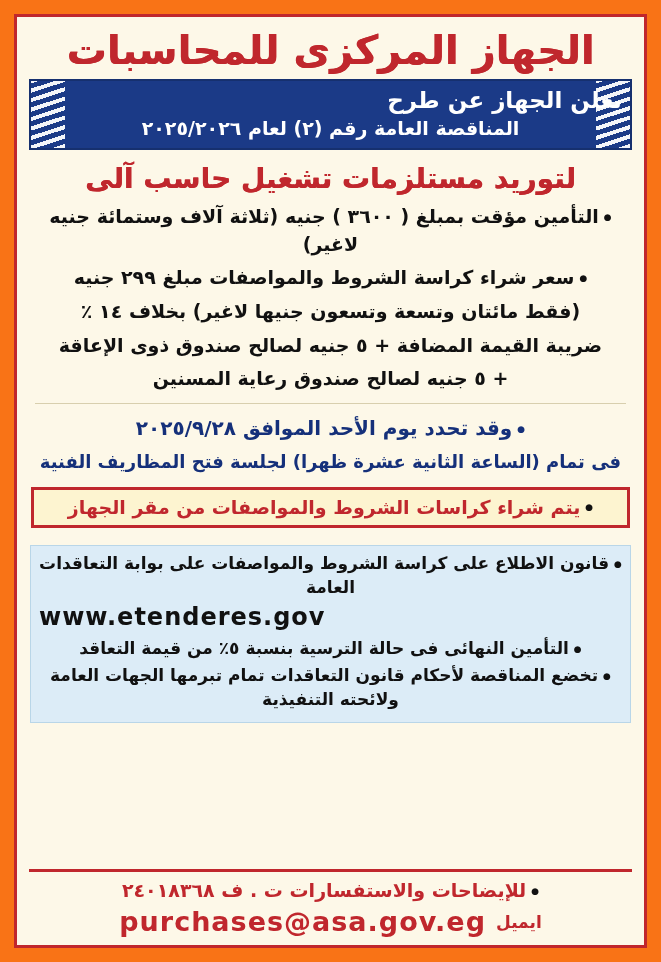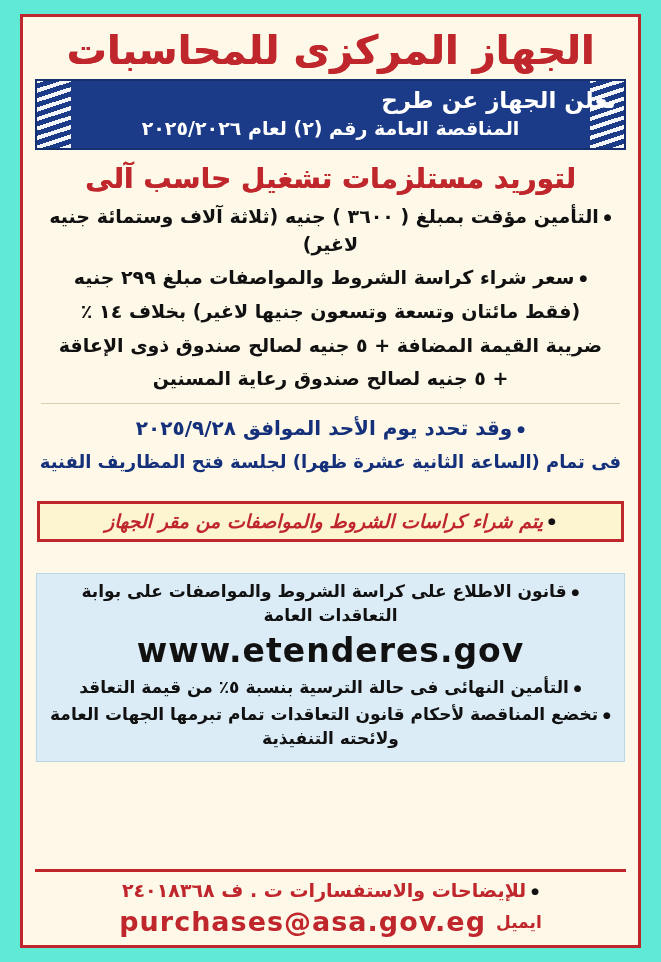--- a/index.html
+++ b/index.html
@@ -9,24 +9,24 @@
   }
   body {
     width: 661px;
     height: 962px;
     font-family: "DejaVu Sans", sans-serif;
     overflow: hidden;
   }
   .page {
     width: 661px;
     height: 962px;
-    background: #5eead4;
+    background: #f97316;
     position: relative;
     box-sizing: border-box;
-    padding: 14px 20px;
+    padding: 14px 14px;
   }
   .ad {
     border: 3px solid #c0272d;
     background: #fdf8e8;
     height: 100%;
     box-sizing: border-box;
     padding: 6px 8px 8px 8px;
     display: flex;
     flex-direction: column;
   }
@@ -130,23 +130,22 @@
   .rule {
     border: 0;
     border-top: 1px solid #d8cfae;
     margin: 4px 10px;
   }
 
   
   .highlight {
     border: 3px solid #c0272d;
     background: #fdf4d0;
-    margin: 20px 6px;
+    margin: 6px 6px;
     padding: 5px 6px 6px 6px;
-    font-style: italic;
   }
   .highlight .h-line1 {
     text-align: center;
     color: #c0272d;
     font-weight: bold;
     font-size: 19px;
     line-height: 1.3;
   }
   .highlight .h-line2 {
     text-align: center;
@@ -167,22 +166,21 @@
   .notes .note {
     font-size: 17px;
     font-weight: bold;
     color: #111111;
     text-align: center;
     line-height: 1.4;
     margin-bottom: 3px;
   }
   .portal {
     direction: ltr;
-    text-align: center;
-    font-size: 33px;
+    font-size: 24px;
     font-weight: bold;
     color: #111111;
     letter-spacing: 1px;
     margin: 2px 0 6px 0;
   }
 
   
   .footer {
     border-top: 3px solid #c0272d;
     margin: 6px 4px 0 4px;

